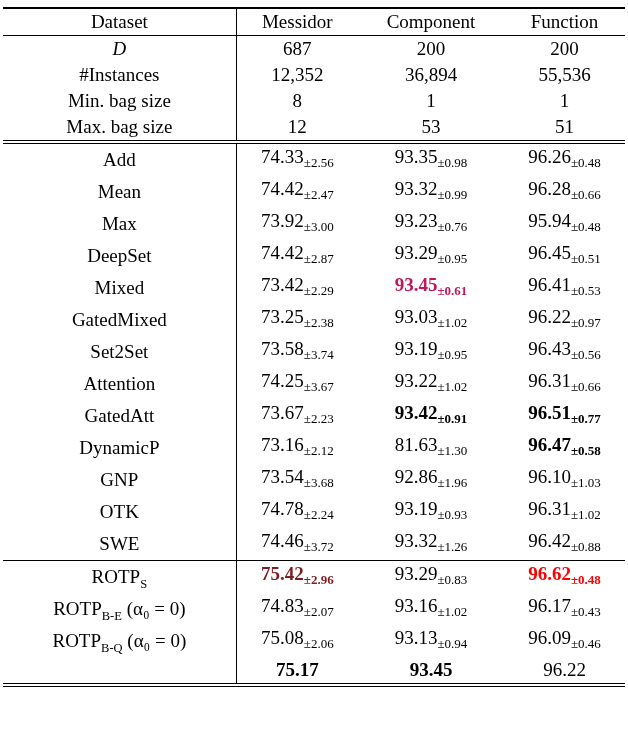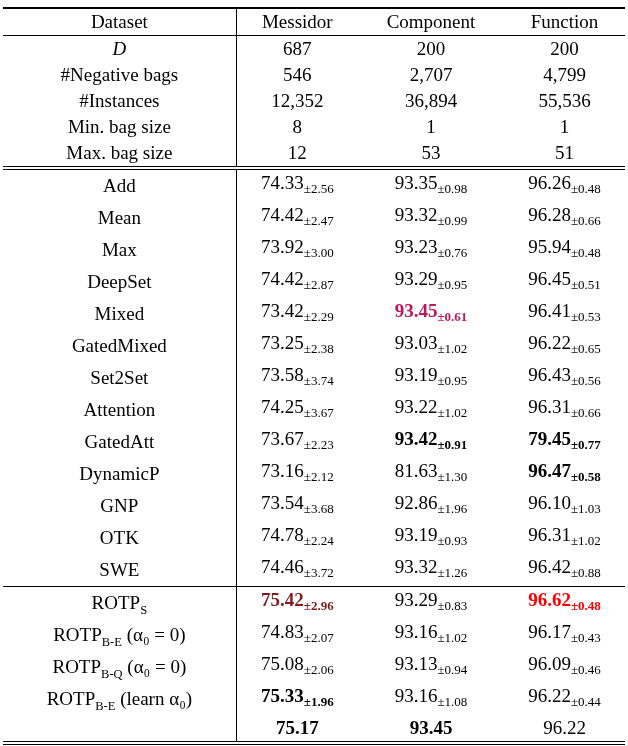--- a/index.html
+++ b/index.html
@@ -37,26 +37,20 @@
           <th>Component</th>
           <th>Function</th>
         </tr>
     </thead>
     <tbody id="tbody">
         <tr>
           <td class="italic"><span>D</span></td>
           <td>687</td>
           <td>200</td>
           <td>200</td>
-        </tr>
-        <tr>
-          <td><span>#Negative bags</span></td>
-          <td>546</td>
-          <td>2,707</td>
-          <td>4,799</td>
         </tr>
         <tr>
           <td><span>#Instances</span></td>
           <td>12,352</td>
           <td>36,894</td>
           <td>55,536</td>
         </tr>
         <tr>
           <td><span>Min. bag size</span></td>
           <td>8</td>
@@ -96,39 +90,39 @@
         <tr>
           <td><span>Mixed</span></td>
           <td><span>73.42</span><span class="std">±2.29</span></td>
           <td class="red" style="color: #be185d;"><span>93.45</span><span class="std">±0.61</span></td>
           <td><span>96.41</span><span class="std">±0.53</span></td>
         </tr>
         <tr>
           <td><span>GatedMixed</span></td>
           <td><span>73.25</span><span class="std">±2.38</span></td>
           <td><span>93.03</span><span class="std">±1.02</span></td>
-          <td><span>96.22</span><span class="std">±0.65</span></td>
+          <td><span>96.22</span><span class="std">±0.97</span></td>
         </tr>
         <tr>
           <td><span>Set2Set</span></td>
           <td><span>73.58</span><span class="std">±3.74</span></td>
           <td><span>93.19</span><span class="std">±0.95</span></td>
           <td><span>96.43</span><span class="std">±0.56</span></td>
         </tr>
         <tr>
           <td><span>Attention</span></td>
           <td><span>74.25</span><span class="std">±3.67</span></td>
           <td><span>93.22</span><span class="std">±1.02</span></td>
           <td><span>96.31</span><span class="std">±0.66</span></td>
         </tr>
         <tr>
           <td><span>GatedAtt</span></td>
           <td><span>73.67</span><span class="std">±2.23</span></td>
           <td class="bold"><span>93.42</span><span class="std">±0.91</span></td>
-          <td class="bold"><span>79.45</span><span class="std">±0.77</span></td>
+          <td class="bold"><span>96.51</span><span class="std">±0.77</span></td>
         </tr>
         <tr>
           <td><span>DynamicP</span></td>
           <td><span>73.16</span><span class="std">±2.12</span></td>
           <td><span>81.63</span><span class="std">±1.30</span></td>
           <td class="bold"><span>96.47</span><span class="std">±0.58</span></td>
         </tr>
         <tr>
           <td><span>GNP</span></td>
           <td><span>73.54</span><span class="std">±3.68</span></td>
@@ -158,26 +152,20 @@
           <td><span>74.83</span><span class="std">±2.07</span></td>
           <td><span>93.16</span><span class="std">±1.02</span></td>
           <td><span>96.17</span><span class="std">±0.43</span></td>
         </tr>
         <tr>
           <td><span>ROTP</span><sub>B-Q</sub><span> (α₀ = 0)</span></td>
           <td><span>75.08</span><span class="std">±2.06</span></td>
           <td><span>93.13</span><span class="std">±0.94</span></td>
           <td><span>96.09</span><span class="std">±0.46</span></td>
         </tr>
-        <tr>
-          <td><span>ROTP</span><sub>B-E</sub><span> (learn α₀)</span></td>
-          <td class="bold"><span>75.33</span><span class="std">±1.96</span></td>
-          <td><span>93.16</span><span class="std">±1.08</span></td>
-          <td><span>96.22</span><span class="std">±0.44</span></td>
-        </tr>
         <tr class="rule-double">
           <td></td>
           <td class="bold"><span>75.17</span></td>
           <td class="bold"><span>93.45</span></td>
           <td><span>96.22</span></td>
         </tr>
       </tbody>
   </table>
 
 </div>

